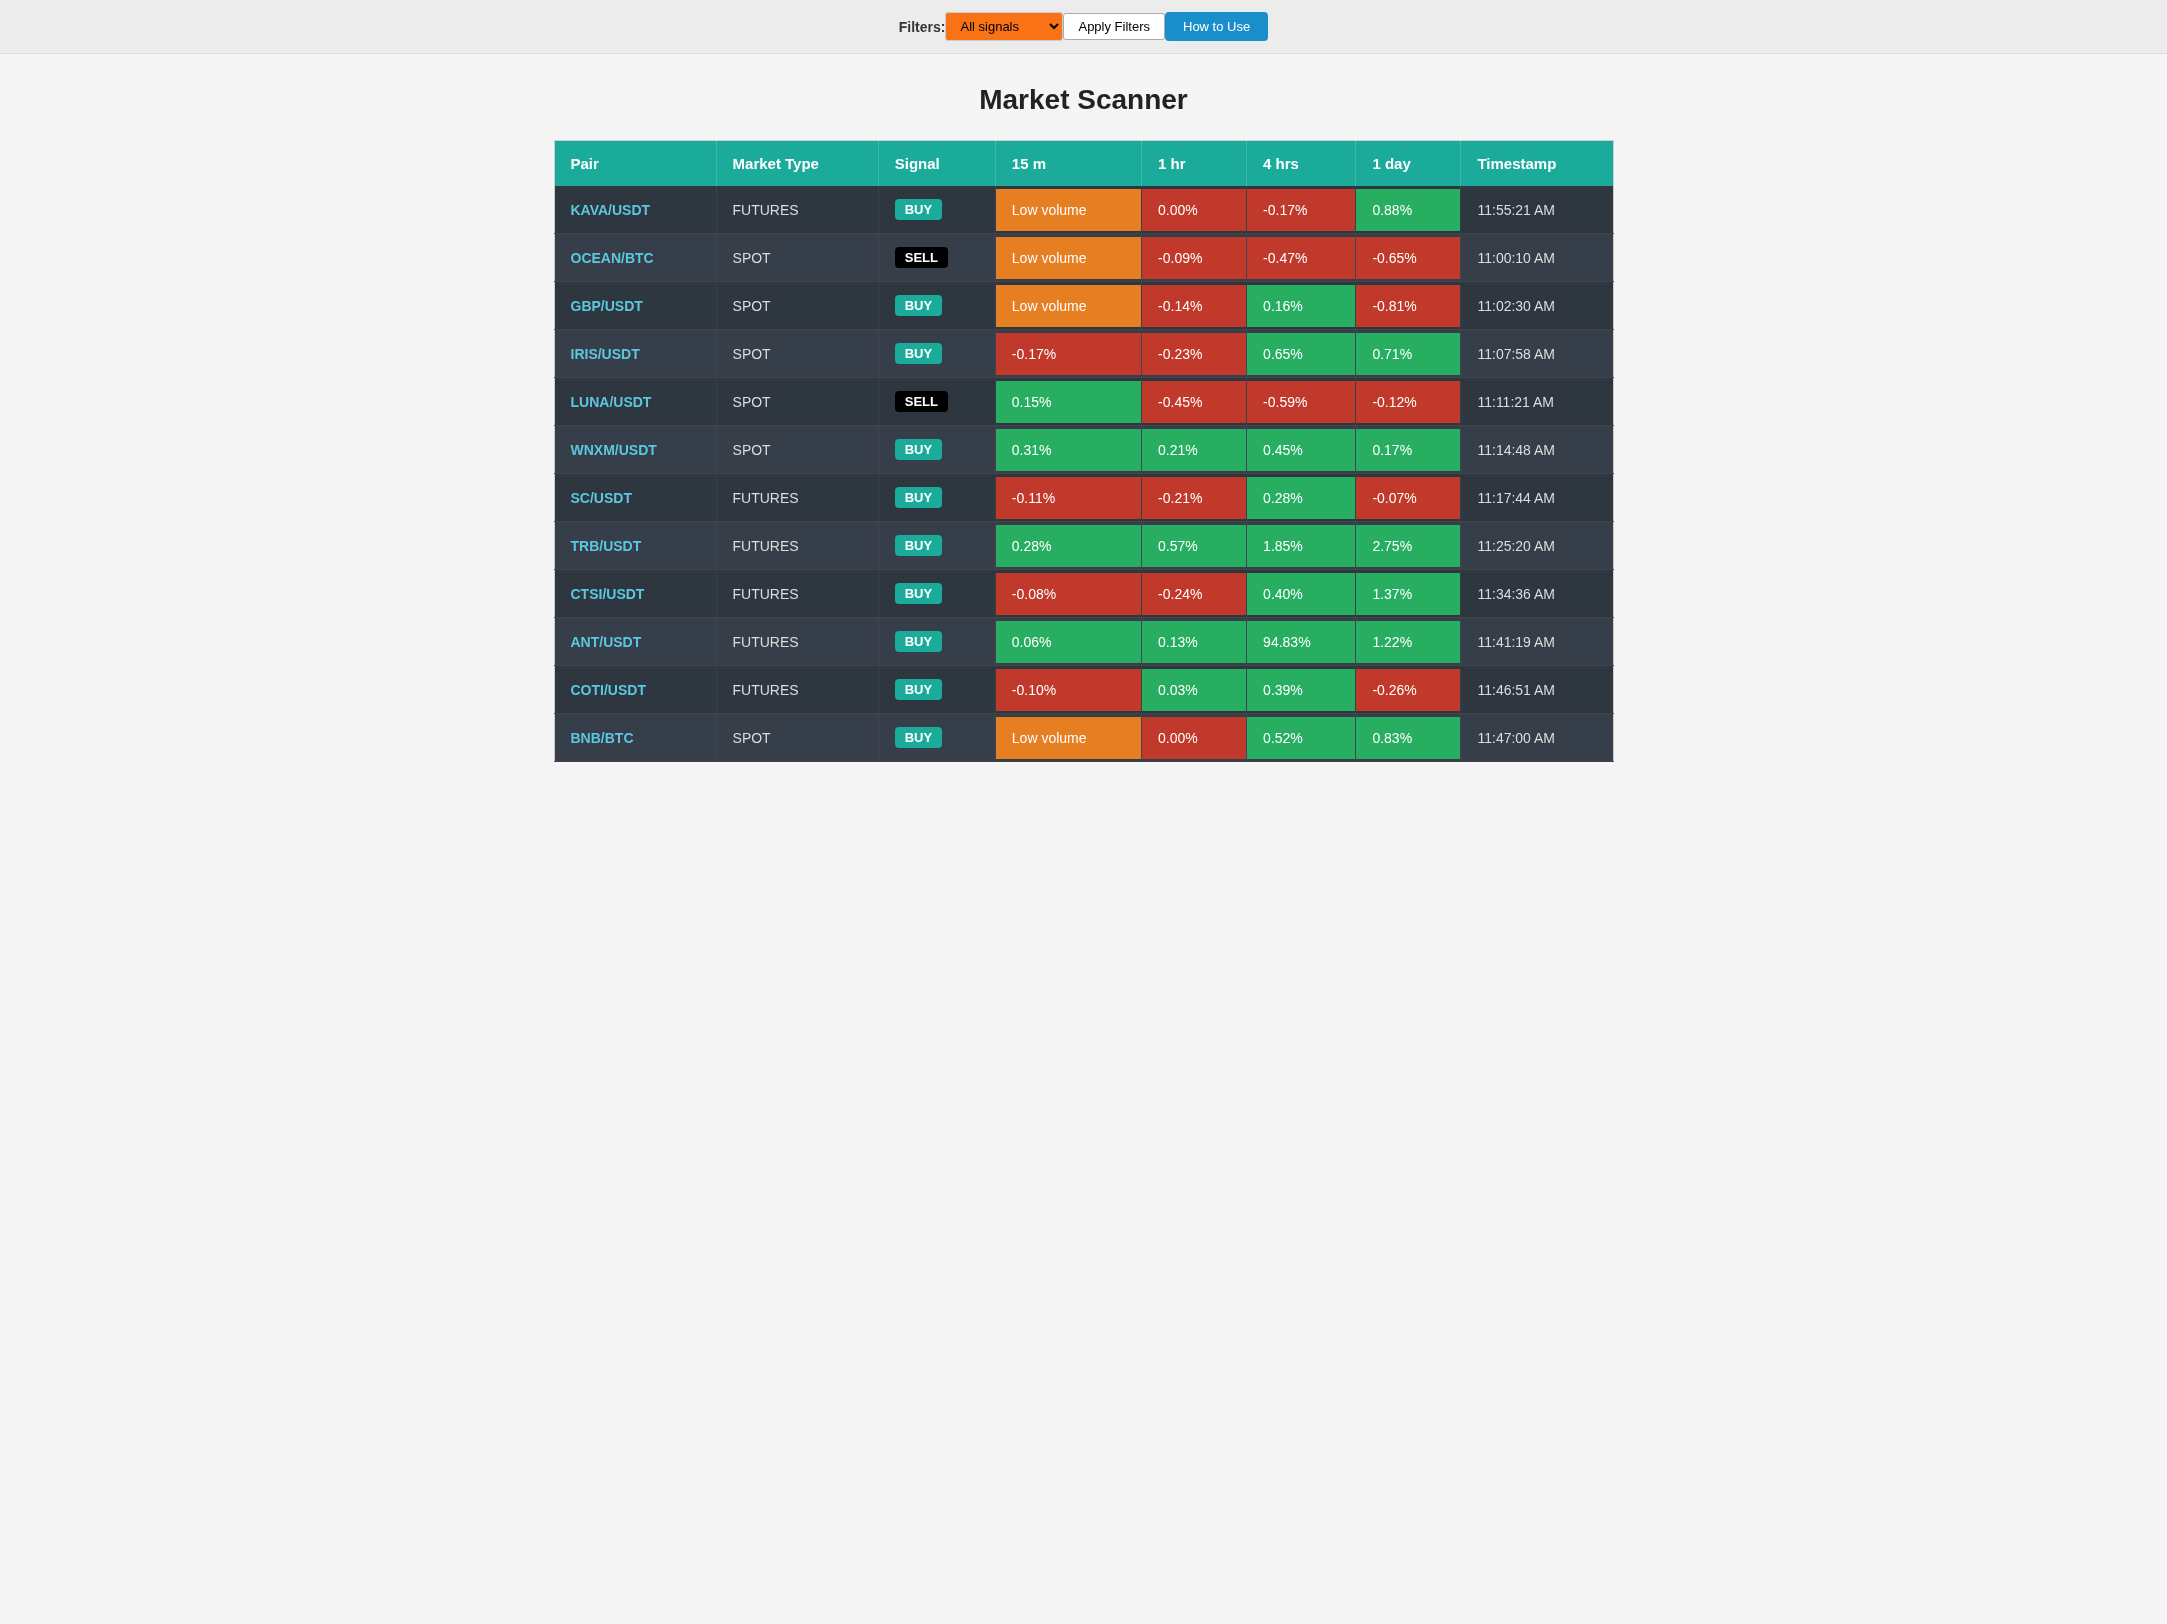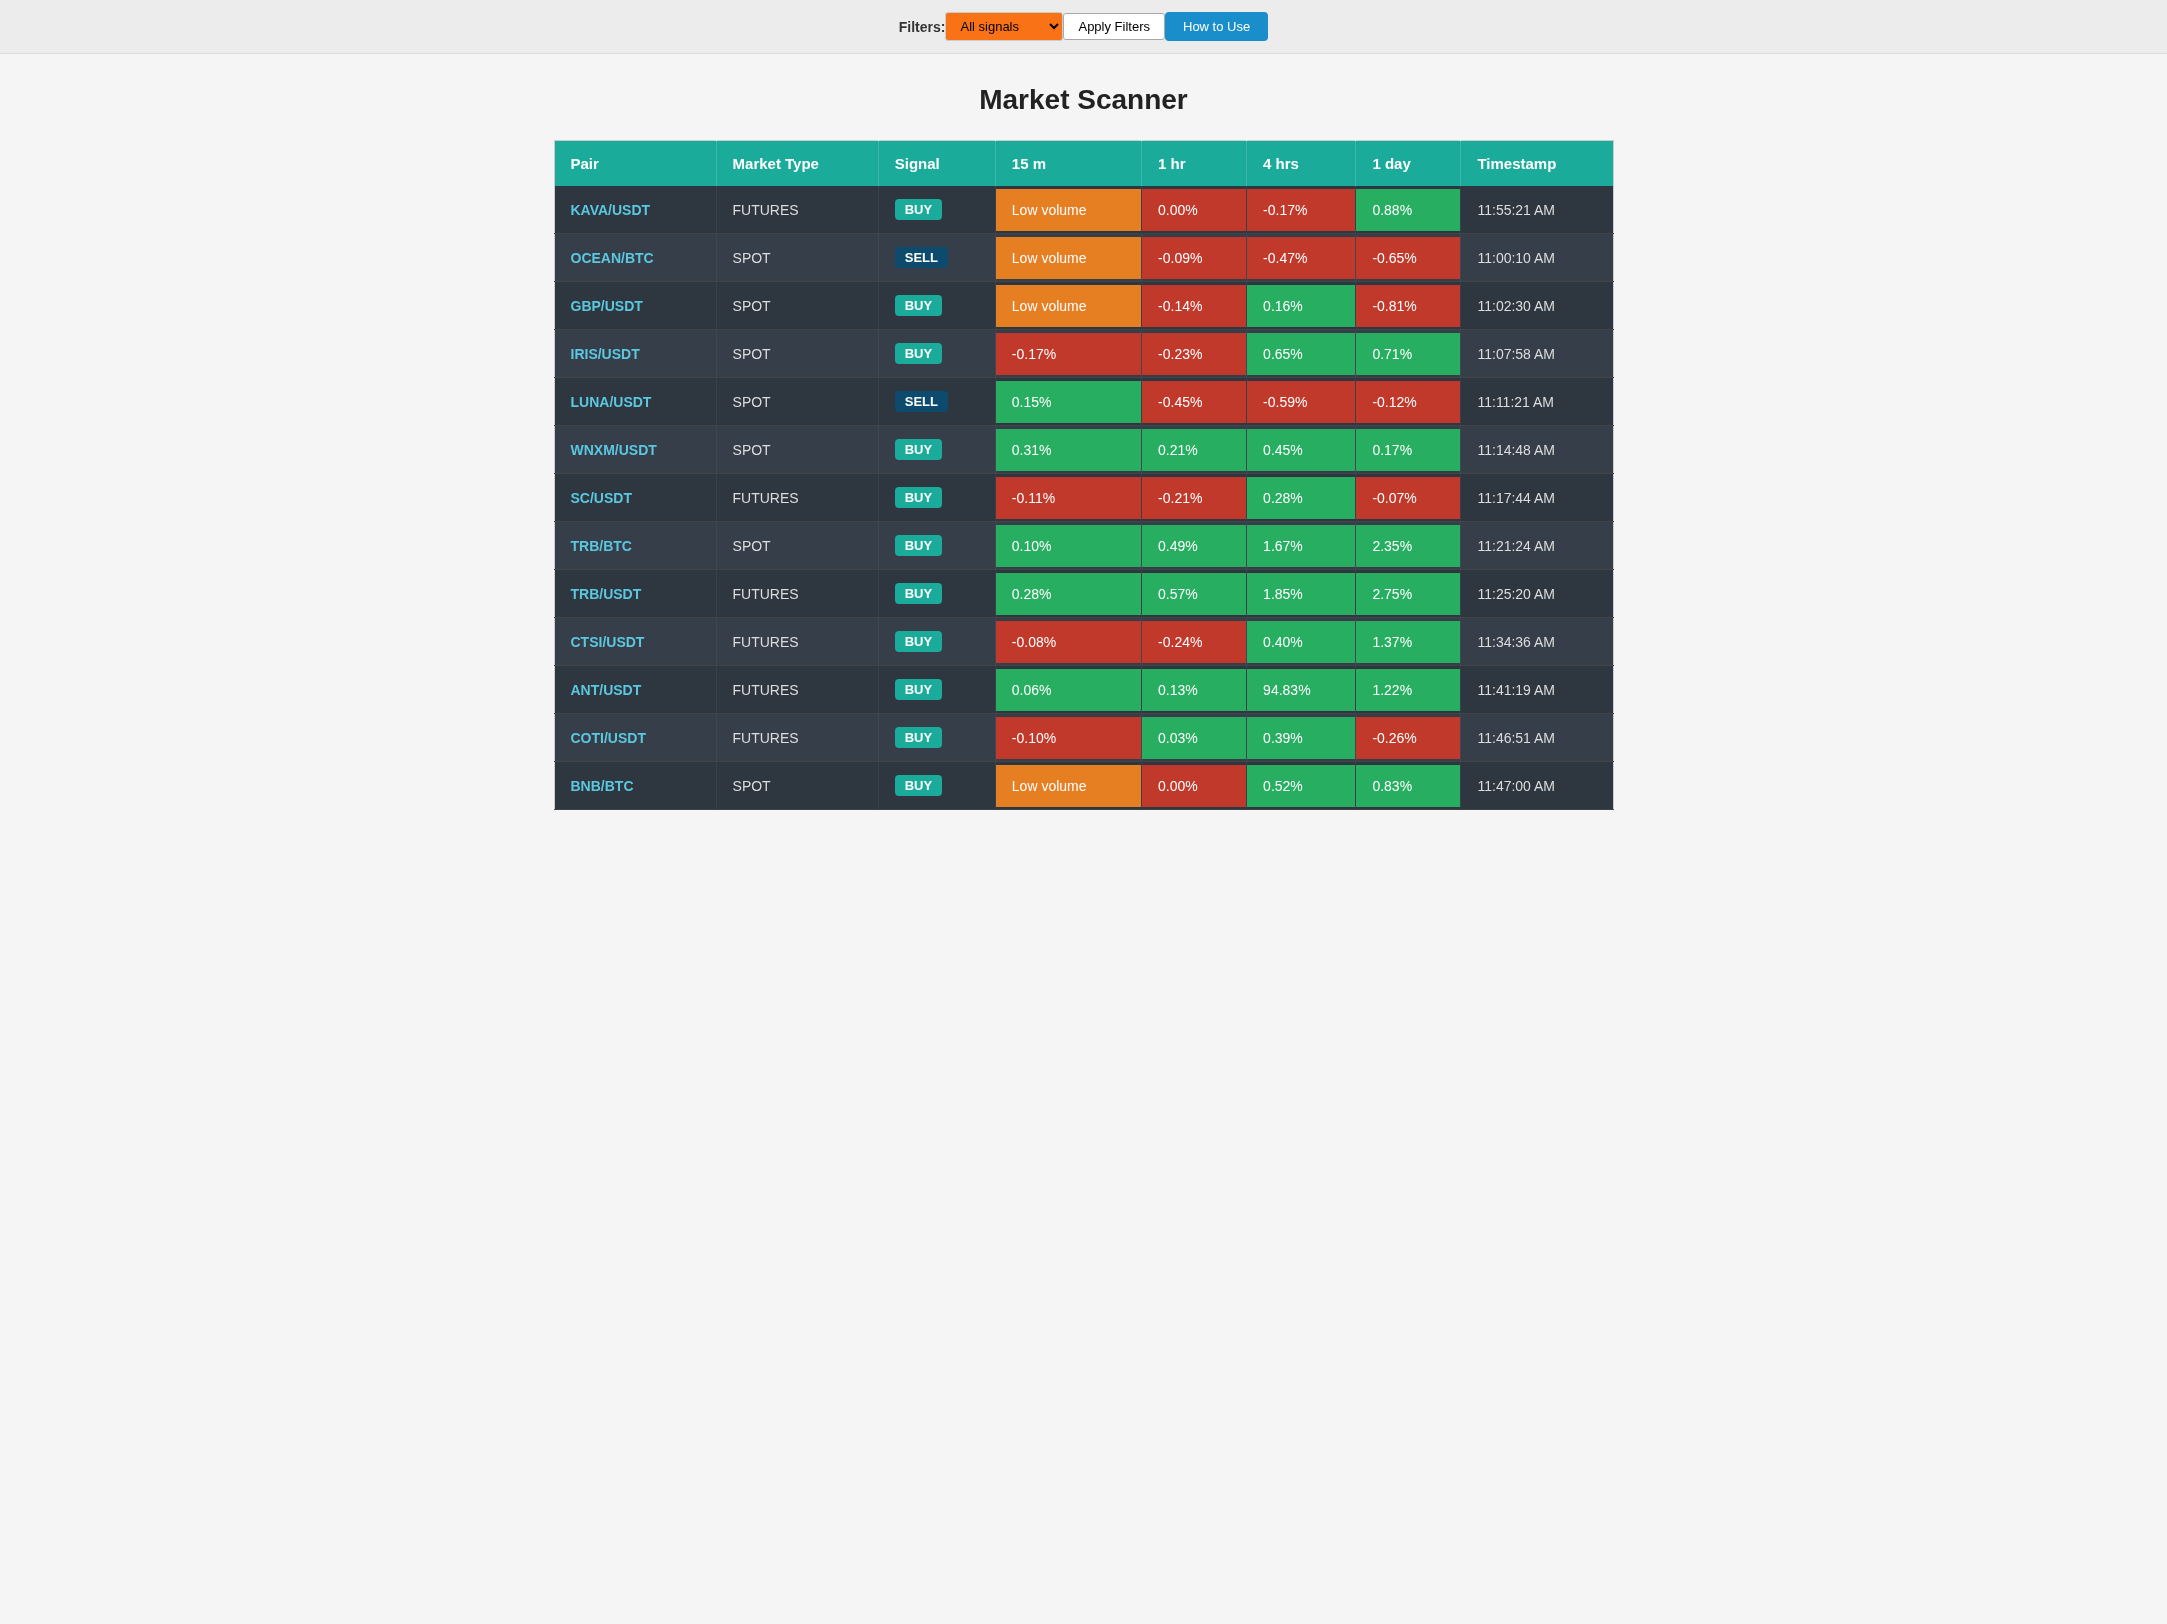--- a/index.html
+++ b/index.html
@@ -117,21 +117,21 @@
       padding: 3px 10px;
       border-radius: 4px;
       font-size: 13px;
       font-weight: bold;
       color: white;
     }
     .signal-buy {
       background: #1aab9b;
     }
     .signal-sell {
-      background: #0c4a6e;
+      background: #000000;
     }
 
     .cell-red {
       background: #c0392b;
       color: white;
       padding: 10px 16px;
       margin: -13px -16px;
       display: block;
       height: 100%;
     }
@@ -309,38 +309,20 @@
           </td>
           <td class="colored">
             <span class="cell-green">0.28%</span>
           </td>
           <td class="colored">
             <span class="cell-red">-0.07%</span>
           </td>
           <td>11:17:44 AM</td>
         </tr>
         <tr>
-          <td><a class="pair-link">TRB/BTC</a></td>
-          <td>SPOT</td>
-          <td><span class="signal-badge signal-buy">BUY</span></td>
-          <td class="colored">
-            <span class="cell-green">0.10%</span>
-          </td>
-          <td class="colored">
-            <span class="cell-green">0.49%</span>
-          </td>
-          <td class="colored">
-            <span class="cell-green">1.67%</span>
-          </td>
-          <td class="colored">
-            <span class="cell-green">2.35%</span>
-          </td>
-          <td>11:21:24 AM</td>
-        </tr>
-        <tr>
           <td><a class="pair-link">TRB/USDT</a></td>
           <td>FUTURES</td>
           <td><span class="signal-badge signal-buy">BUY</span></td>
           <td class="colored">
             <span class="cell-green">0.28%</span>
           </td>
           <td class="colored">
             <span class="cell-green">0.57%</span>
           </td>
           <td class="colored">

